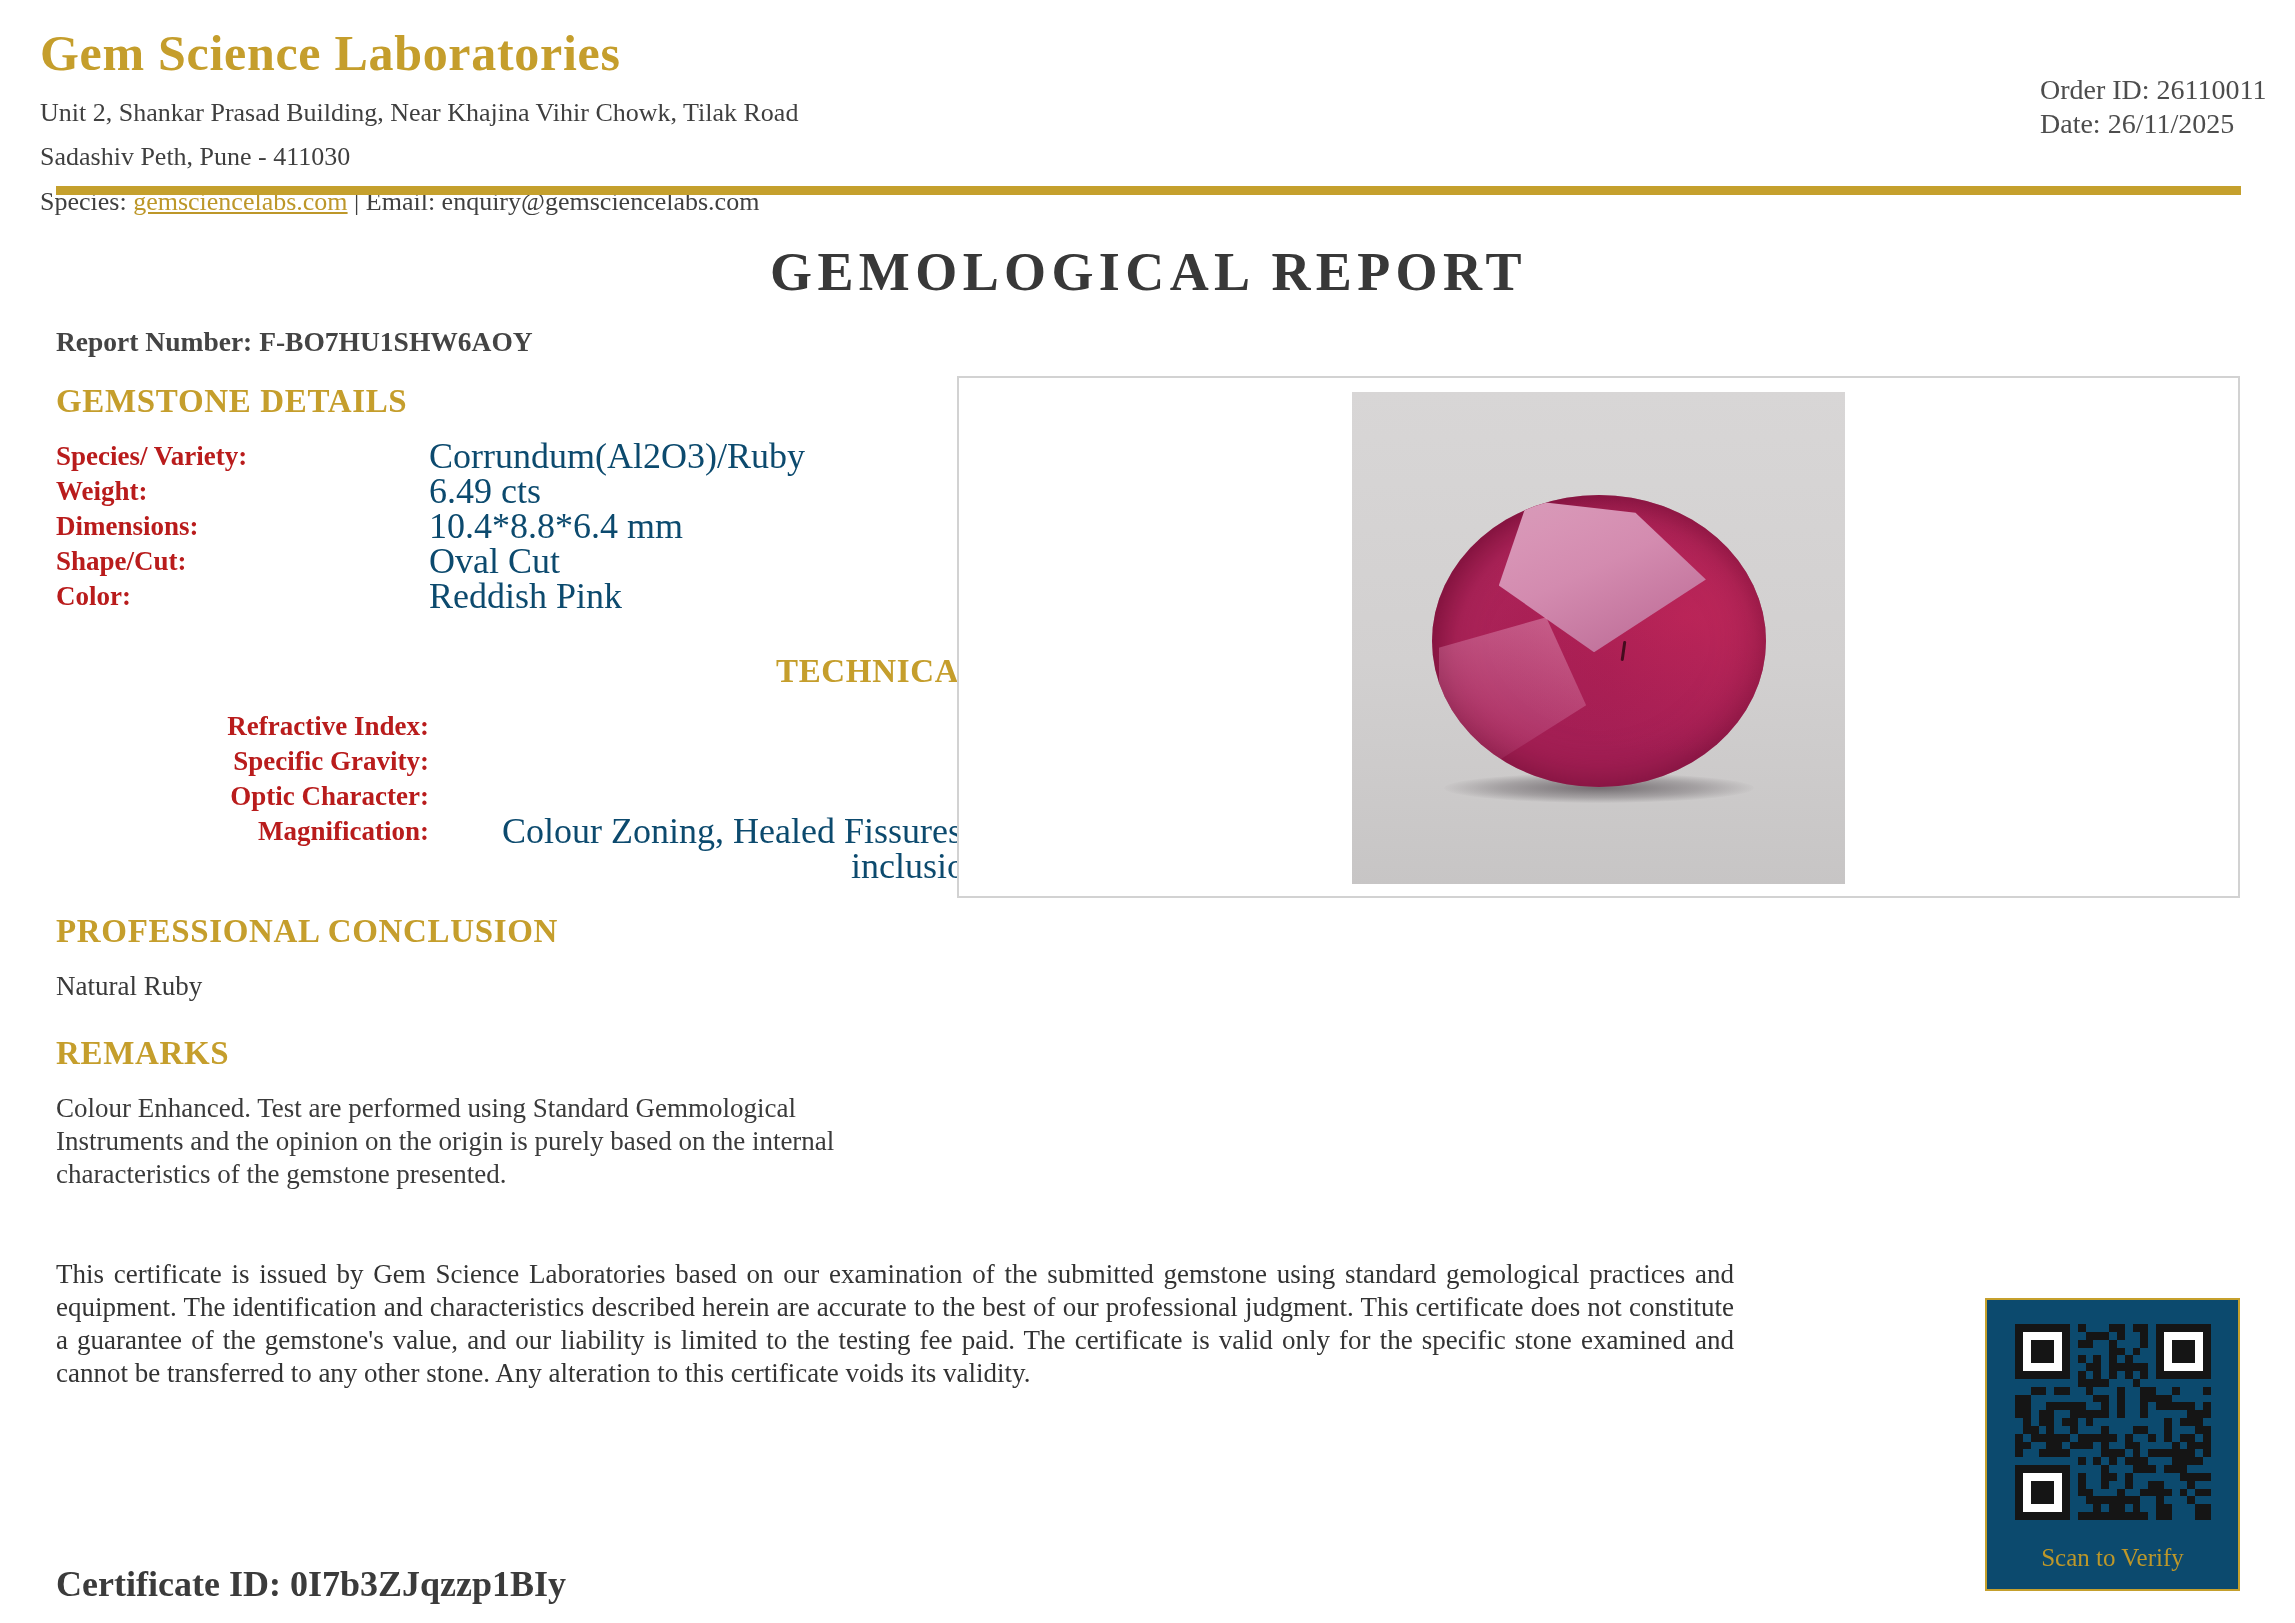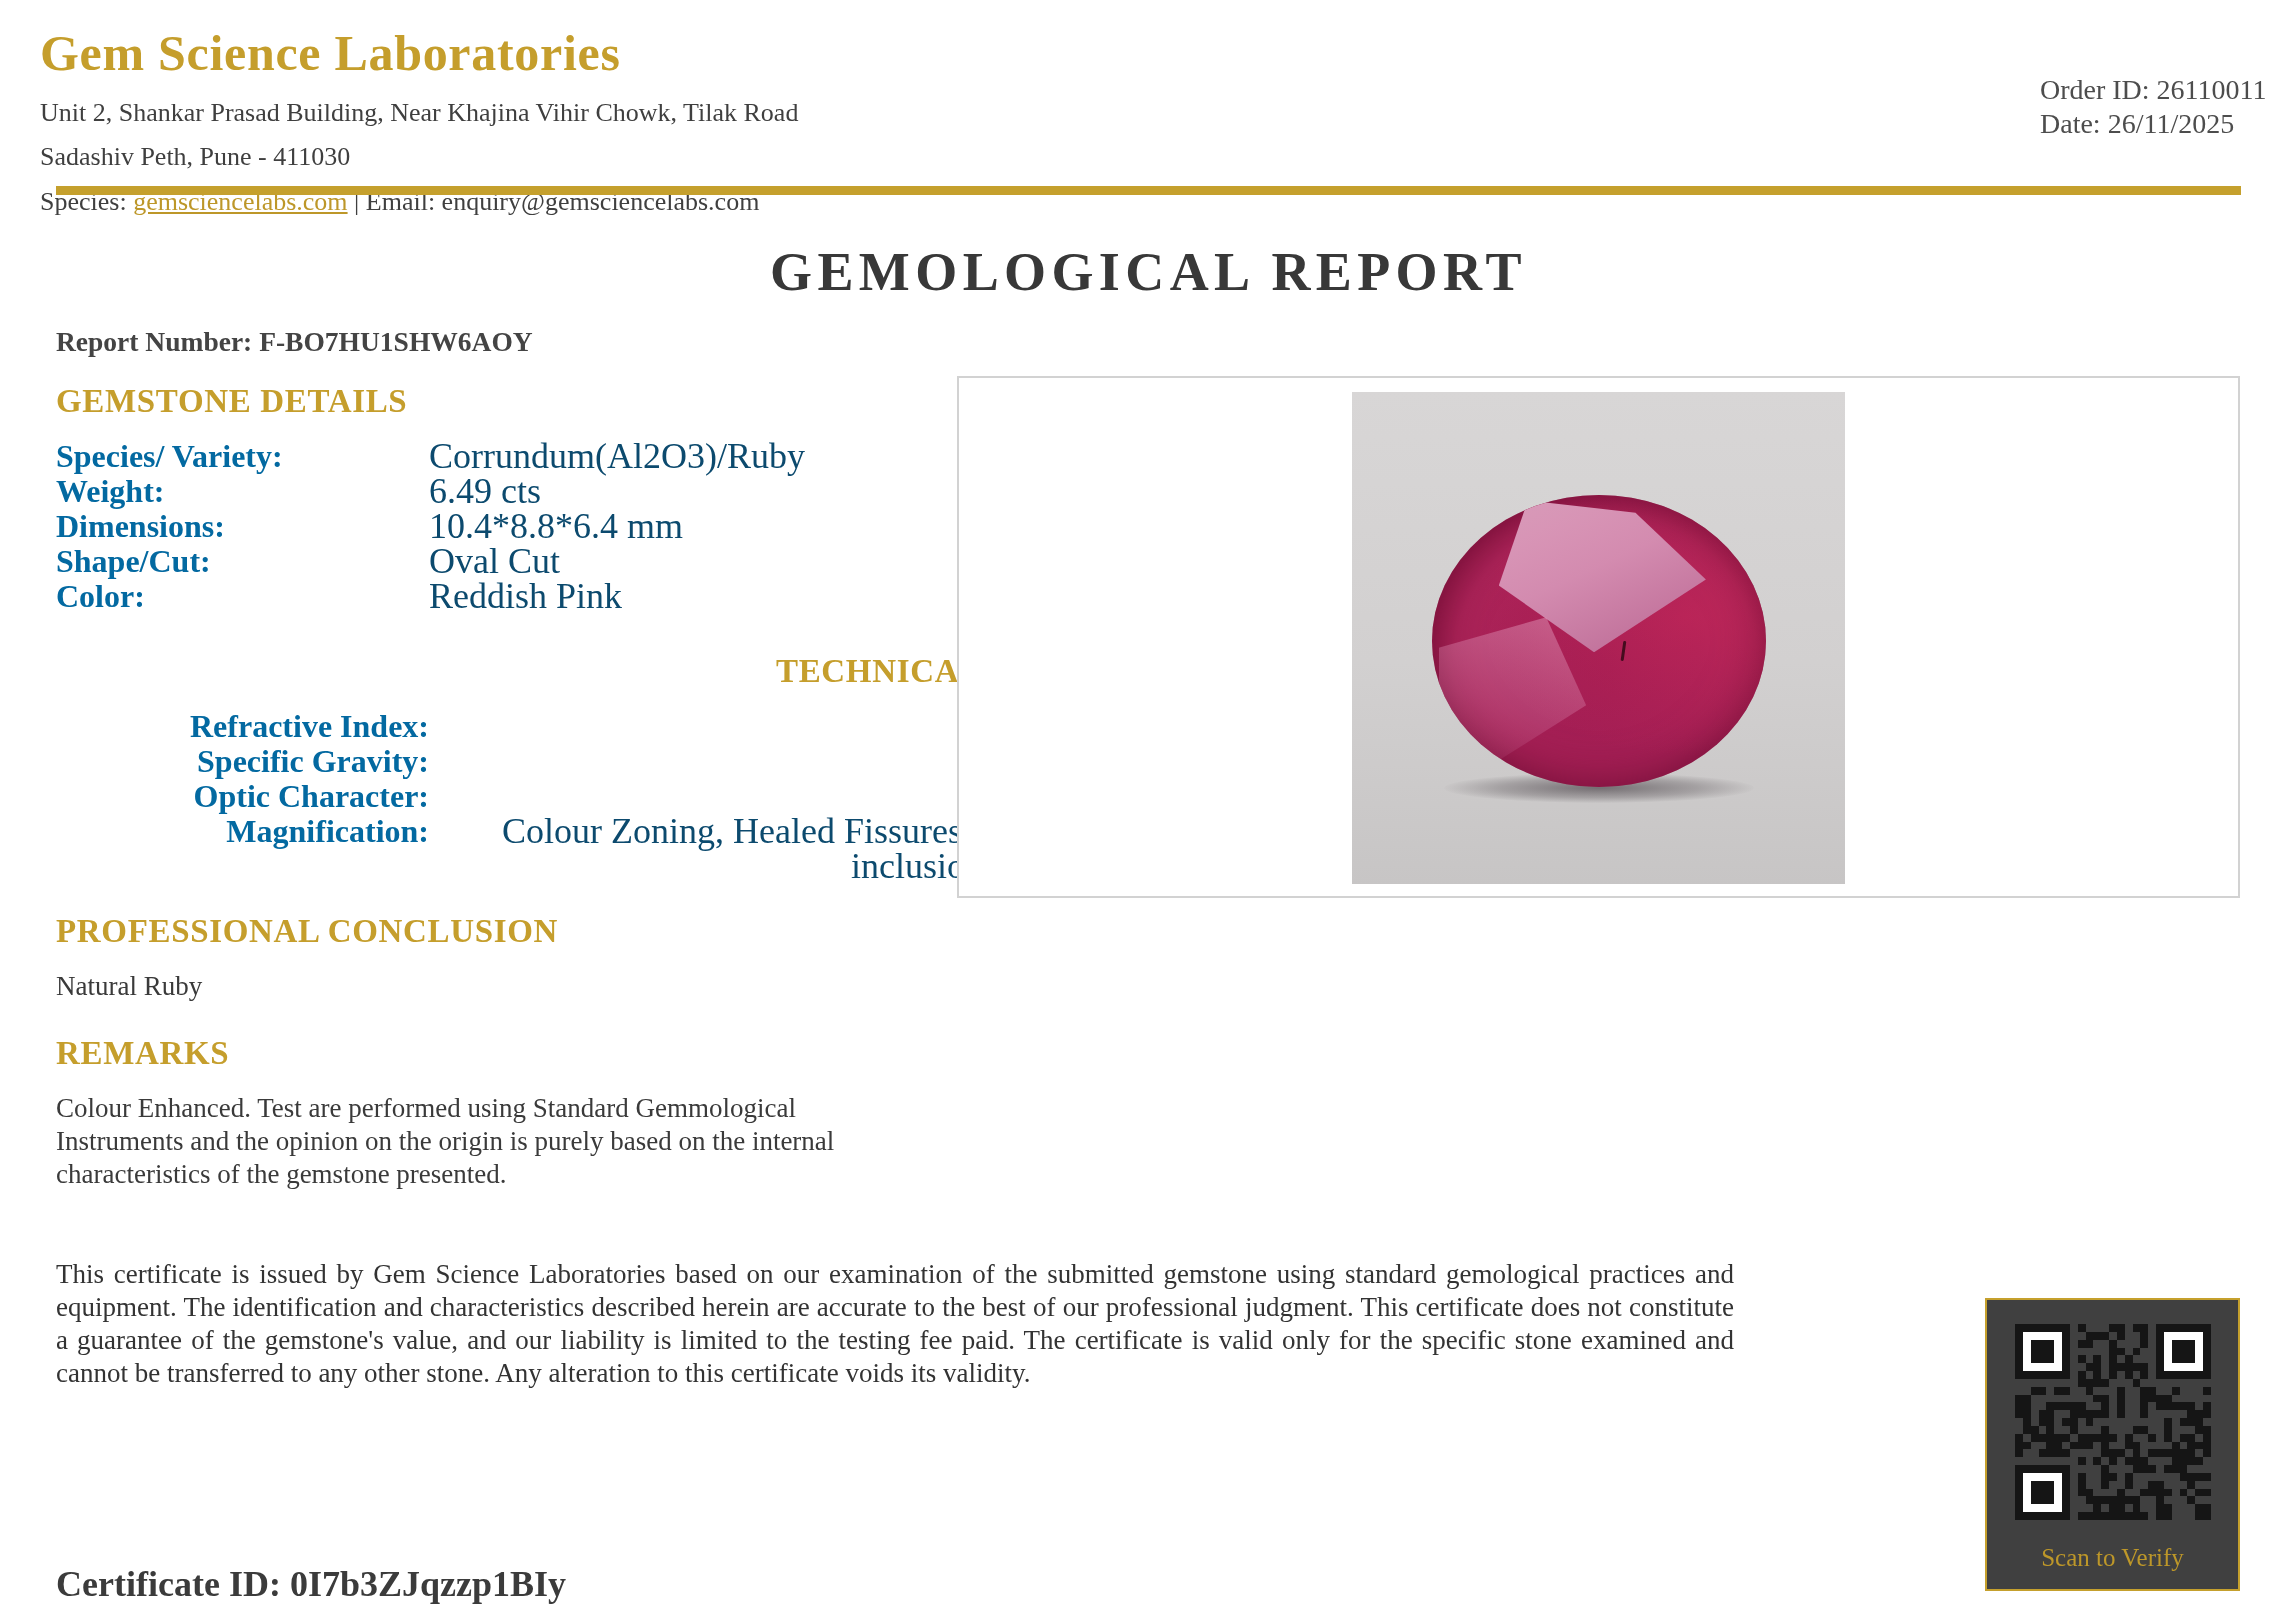--- a/index.html
+++ b/index.html
@@ -45,21 +45,21 @@
   
   .section { position:absolute; left:56px; }
   .section-heading {
     font-size:33px; font-weight:bold; color:#C59E2C;
     letter-spacing:0.02em; line-height:1.1;
   }
   .rows { margin-top:19.6px; }
   .detail-row { display:flex; align-items:flex-start; min-height:35px; }
   .detail-label {
     width:373px; flex:0 0 373px;
-    font-size:32px; font-weight:bold; color:#0369a1; line-height:35px;
+    font-size:27px; font-weight:bold; color:#b91c1c; line-height:35px;
   }
   .detail-value {
     width:707px; font-size:36px; color:#0c4a6e; line-height:35px;
   }
   .section-text { margin-top:21px; font-size:27px; color:#3a3a3a; line-height:33px; }
   .remarks-text { width:857px; }
 
   
   .photo-frame {
     position:absolute; left:957px; top:376px; width:1283px; height:522px;
@@ -105,21 +105,21 @@
   .disclaimer {
     position:absolute; left:56px; top:1258px; width:1678px;
     font-size:27px; color:#333333; line-height:33px; text-align:justify;
   }
   .certificate-id {
     position:absolute; left:56px; top:1563px;
     font-size:36px; font-weight:bold; color:#3b3b3b;
   }
   .qr-box {
     position:absolute; left:1985px; top:1298px; width:255px; height:293px;
-    border:2.6px solid #C5A02D; background:#404040;
+    border:2.6px solid #C5A02D; background:#0c4a6e;
   }
   .qr-svg { position:absolute; left:28px; top:23.6px; }
   .qr-caption {
     position:absolute; left:0; bottom:17px; width:100%;
     text-align:center; font-size:25px; color:#BD9729;
   }
 </style>
 </head>
 <body>
 

